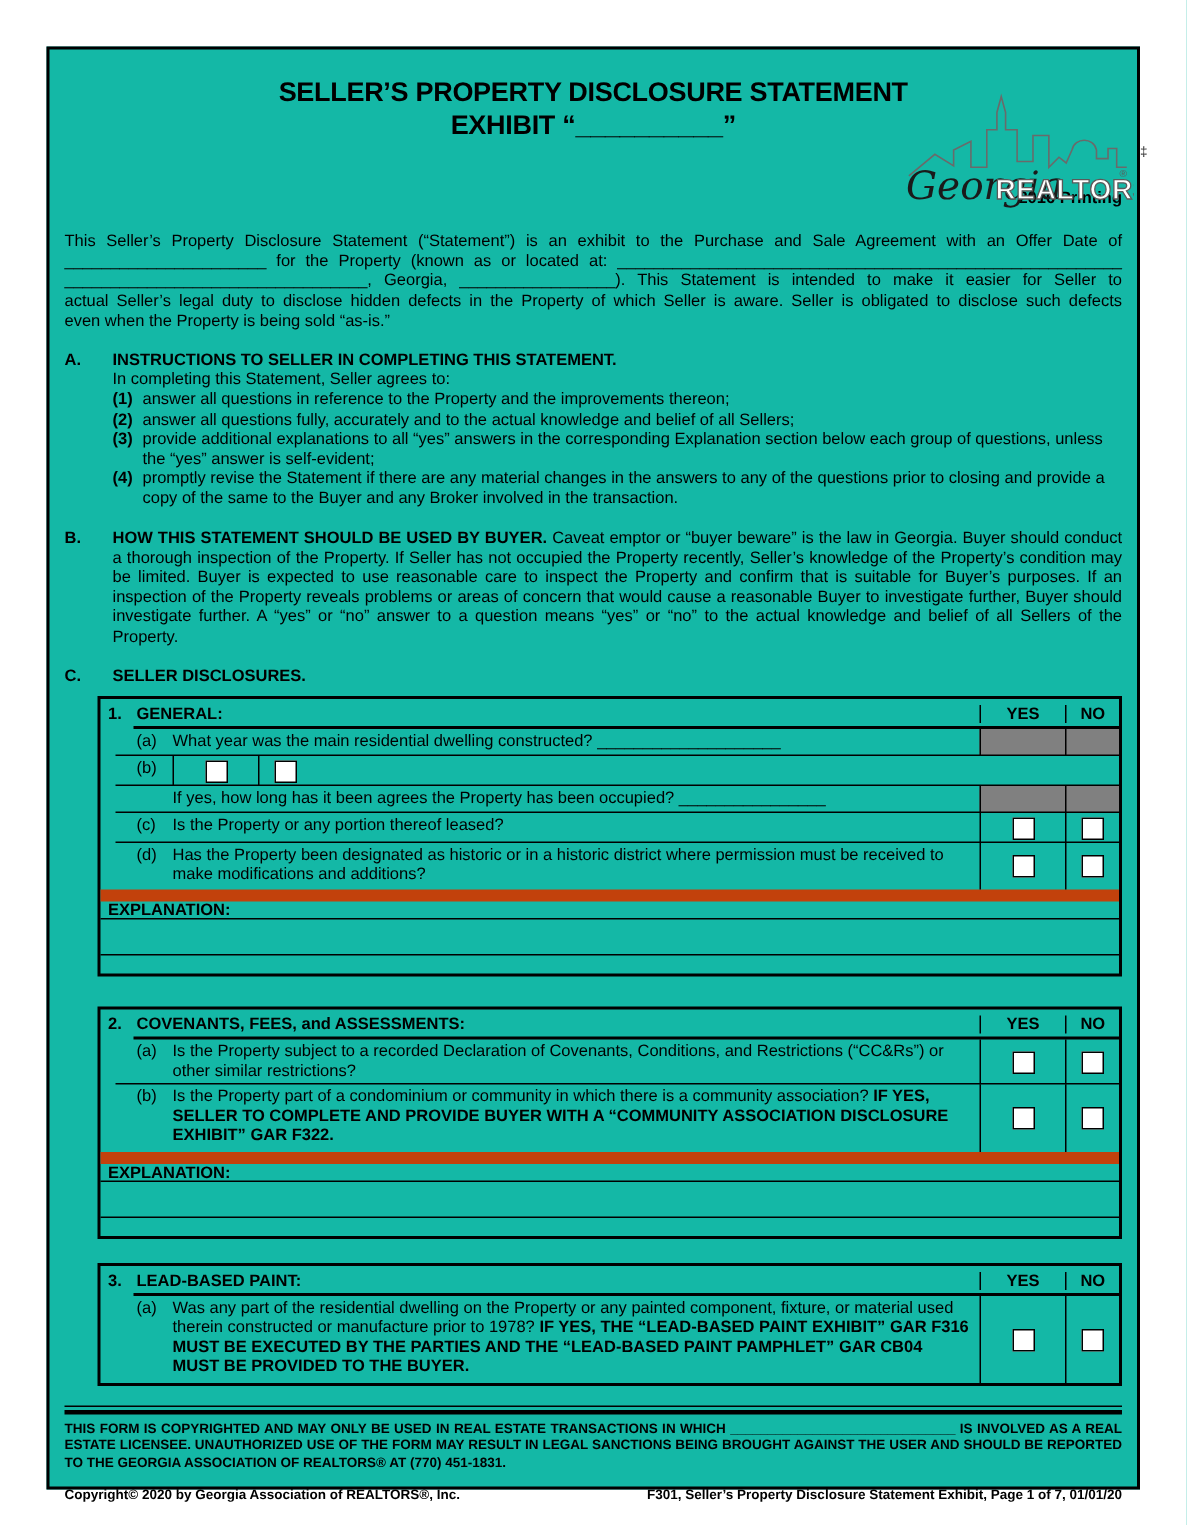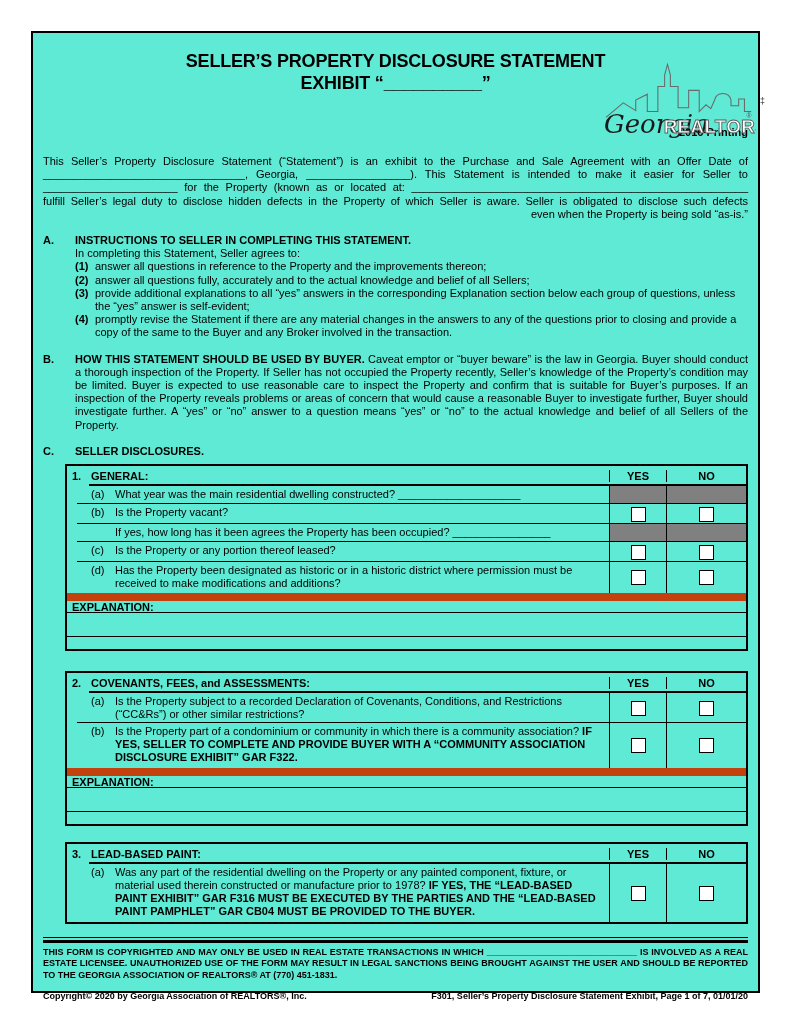--- a/index.html
+++ b/index.html
@@ -4,34 +4,34 @@
 <style>
   * { margin:0; padding:0; box-sizing:border-box; }
   html,body { background:#fff; }
   body {
     width:791px; height:1024px; position:relative;
     font-family:"Liberation Sans", sans-serif; color:#000;
     -webkit-font-smoothing:antialiased;
   }
   .page-border {
     position:absolute; left:31px; top:31px; width:729px; height:962px;
-    border:2px solid #000; background:#5eead4;
+    border:2px solid #000; background:#14b8a6;
   }
   .inner { position:relative; width:100%; height:100%; padding:0 10px; }
 
   
   .title-block { margin-top:17px; text-align:center; font-weight:bold; font-size:18px; line-height:22px; letter-spacing:-0.2px; }
   .logo-wrap { position:absolute; top:6px; right:2px; width:152px; height:88px; }
   .print-mark { position:absolute; left:760px; top:96px; font-size:9px; color:#333; letter-spacing:-1px; }
   .printing { text-align:right; font-weight:bold; font-size:11px; margin-top:32px; }
 
   
   .intro { margin-top:17px; font-size:11px; line-height:13.2px; }
   .intro .jline { text-align:justify; text-align-last:justify; -moz-text-align-last:justify; }
-  .intro .lline { text-align:right; }
+  .intro .lline { text-align:left; }
 
   
   .section { display:flex; margin-top:13px; font-size:11px; line-height:13.2px; }
   .s-letter { width:32px; font-weight:bold; flex:none; }
   .s-body { flex:1; }
   .s-head { font-weight:bold; }
   .a-item { display:flex; }
   .a-num { width:20px; font-weight:bold; flex:none; }
   .a-text { flex:1; }
   .just { text-align:justify; }
@@ -40,21 +40,21 @@
   .qtable { margin-left:22px; margin-right:0; border:2px solid #000; font-size:11px; }
   .trow { display:flex; position:relative; align-items:stretch; }
   .sep::after { content:""; position:absolute; left:10px; right:0; bottom:0; height:1.5px; background:#000; }
   .thead::after { content:""; position:absolute; left:22px; right:0; bottom:0; height:1.8px; background:#000; }
   .thead { height:20px; align-items:center; font-weight:bold; }
   .tnum { width:24px; padding-left:5px; flex:none; font-weight:bold; }
   .ttitle { flex:1; }
   .lt { width:48px; padding-left:24px; padding-top:2px; flex:none; }
   .qt { flex:1; padding-top:2px; padding-right:4px; line-height:13px; }
   .yn { width:57px; flex:none; border-left:1.5px solid #000; display:flex; align-items:center; justify-content:center; }
-  .yn.no { width:80px; }
+  .yn.no { width:36px; }
   .yn.hdr { font-weight:bold; }
   .yn.gray { background:#808080; }
   .cb { width:15px; height:15px; border:1.8px solid #000; background:#fff; display:block; }
   .expl { border-top:8px solid #c2410c; border-bottom:1.5px solid #000; height:20px; display:flex; align-items:center; padding-left:5px; font-weight:bold; }
   .erow1 { height:24px; border-bottom:1.5px solid #000; }
   .erow2 { height:12px; }
 
   .h-r0 { min-height:18px; }
   .h-r1 { min-height:20px; }
   .h-r4 { min-height:31px; }
@@ -89,23 +89,23 @@
         <text class="script" x="0" y="78" font-size="27" fill="#1a1a1a">Georgia</text>
         <text class="block" x="62" y="78" font-size="19.5" letter-spacing="0.4" fill="#ffffff" stroke="#5a5a5a" stroke-width="0.9" font-weight="bold">REALTORS</text>
         <text class="block" x="148" y="63" font-size="7" fill="#5a5a5a">®</text>
       </svg>
     </div>
 
     <div class="printing">2016 Printing</div>
 
     <div class="intro">
       <div class="jline">This Seller’s Property Disclosure Statement (“Statement”) is an exhibit to the Purchase and Sale Agreement with an Offer Date of</div>
+      <div class="jline">______________________ for the Property (known as or located at: _______________________________________________________</div>
       <div class="jline">_________________________________, Georgia, _________________). This Statement is intended to make it easier for Seller to</div>
-      <div class="jline">______________________ for the Property (known as or located at: _______________________________________________________</div>
-      <div class="jline">fulfill Seller’s legal duty to disclose hidden defects in the Property of which Seller is aware. Seller is obligated to disclose such defects</div>
+      <div class="jline">actual Seller’s legal duty to disclose hidden defects in the Property of which Seller is aware. Seller is obligated to disclose such defects</div>
       <div class="lline">even when the Property is being sold “as-is.”</div>
     </div>
 
     <div class="section">
       <div class="s-letter">A.</div>
       <div class="s-body">
         <div class="s-head">INSTRUCTIONS TO SELLER IN COMPLETING THIS STATEMENT.</div>
         <div>In completing this Statement, Seller agrees to:</div>
         <div class="a-item">
           <span class="a-num">(1)</span>
@@ -146,21 +146,20 @@
         <div class="yn no hdr">NO</div>
       </div>
       <div class="trow sep h-r0">
         <div class="lt">(a)</div>
         <div class="qt">What year was the main residential dwelling constructed? ____________________</div>
         <div class="yn gray"></div>
         <div class="yn no gray"></div>
       </div>
       <div class="trow sep h-r1">
         <div class="lt">(b)</div>
-        <div class="qt">Is the Property vacant?</div>
         <div class="yn">
             <span class="cb"></span>
           </div>
         <div class="yn no">
             <span class="cb"></span>
           </div>
       </div>
       <div class="trow sep h-r0">
         <div class="lt"></div>
         <div class="qt">If yes, how long has it been agrees the Property has been occupied? ________________</div>

